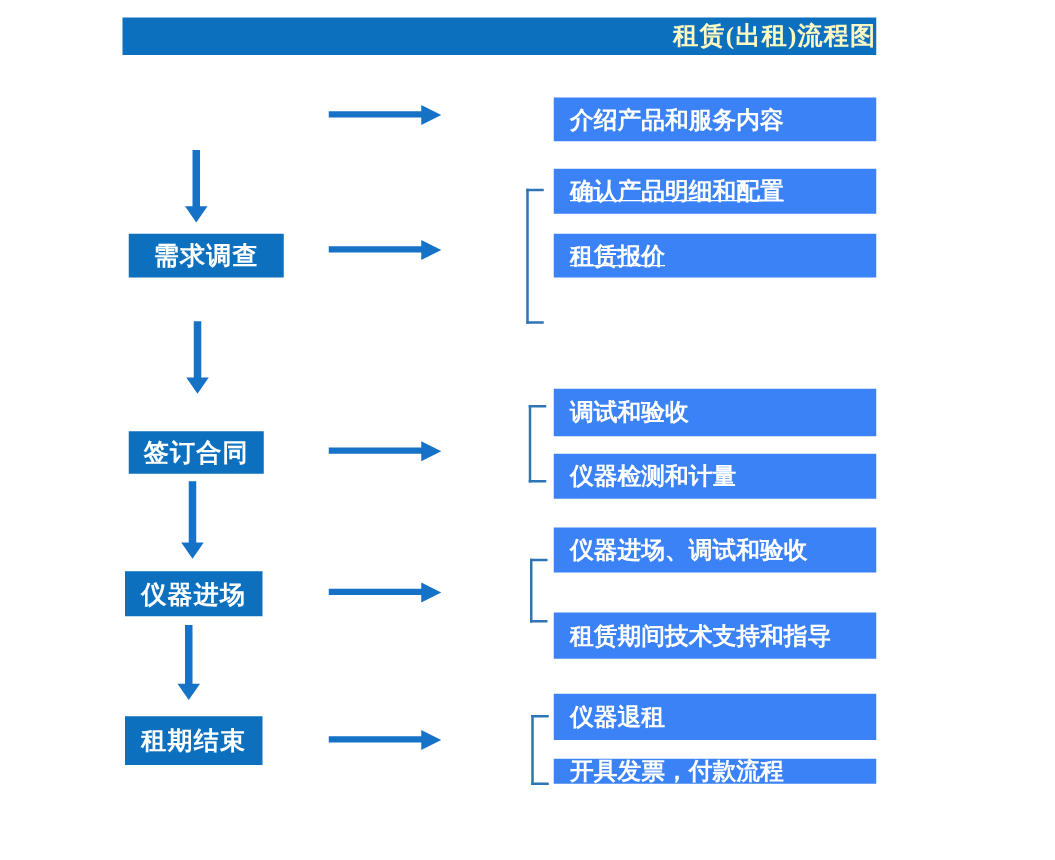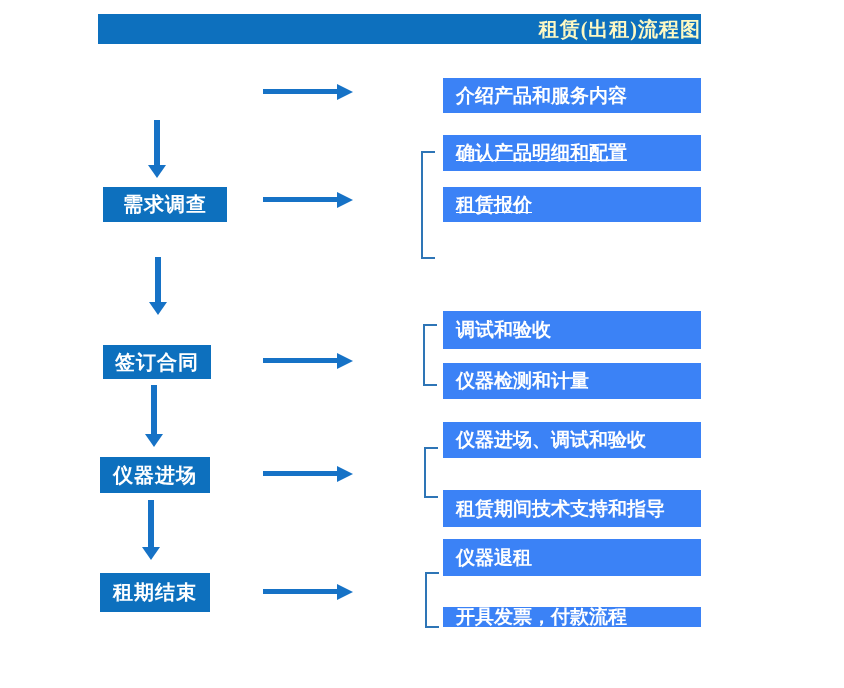--- a/index.html
+++ b/index.html
@@ -156,16 +156,16 @@
 
   <div class="detail-box" style="top:135px; height:36px;text-decoration:underline;">确认产品明细和配置</div>
   <div class="detail-box" style="top:187px; height:35px;text-decoration:underline;">租赁报价</div>
 
   <div class="detail-box" style="top:311px; height:38px;">调试和验收</div>
   <div class="detail-box" style="top:363px; height:36px;">仪器检测和计量</div>
 
   <div class="detail-box" style="top:422px; height:36px;">仪器进场、调试和验收</div>
   <div class="detail-box" style="top:490px; height:37px;">租赁期间技术支持和指导</div>
 
-  <div class="detail-box" style="top:539px; height:37px;">仪器退租</div>
+  <div class="detail-box" style="top:555px; height:37px;">仪器退租</div>
   <div class="detail-box" style="top:607px; height:20px;">开具发票，付款流程</div>
 
 </div>
 
 </body></html>

